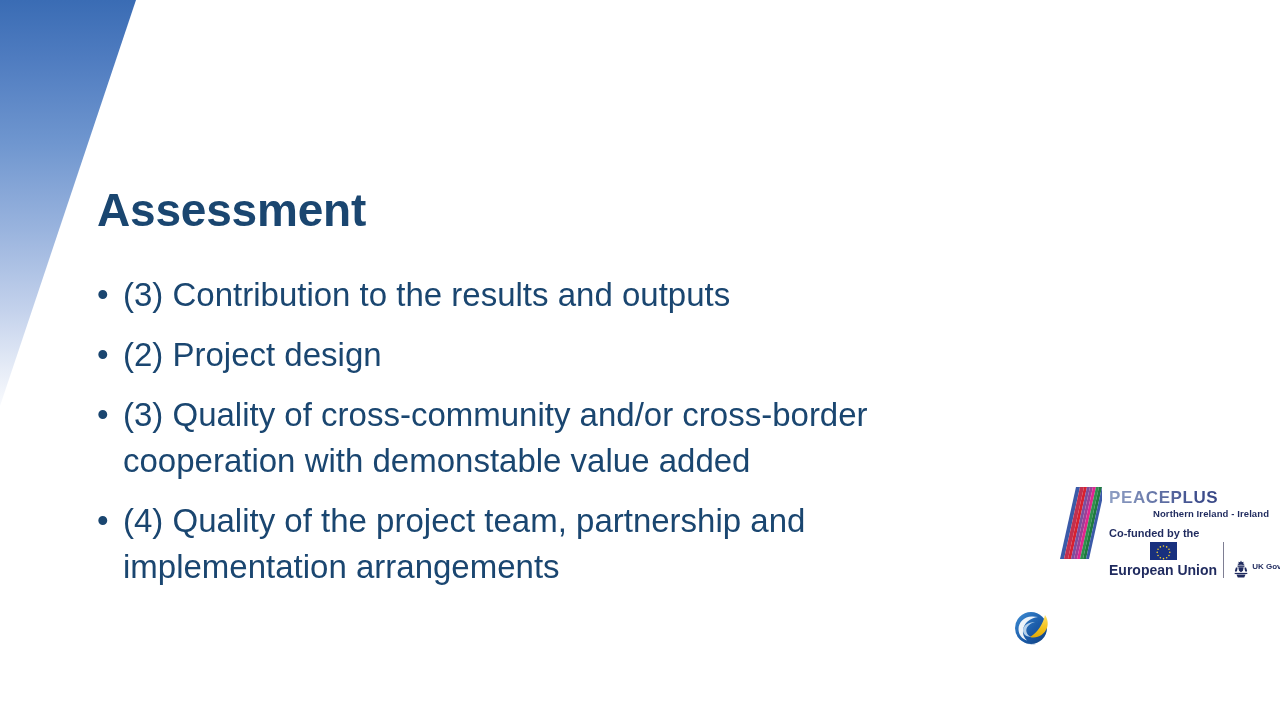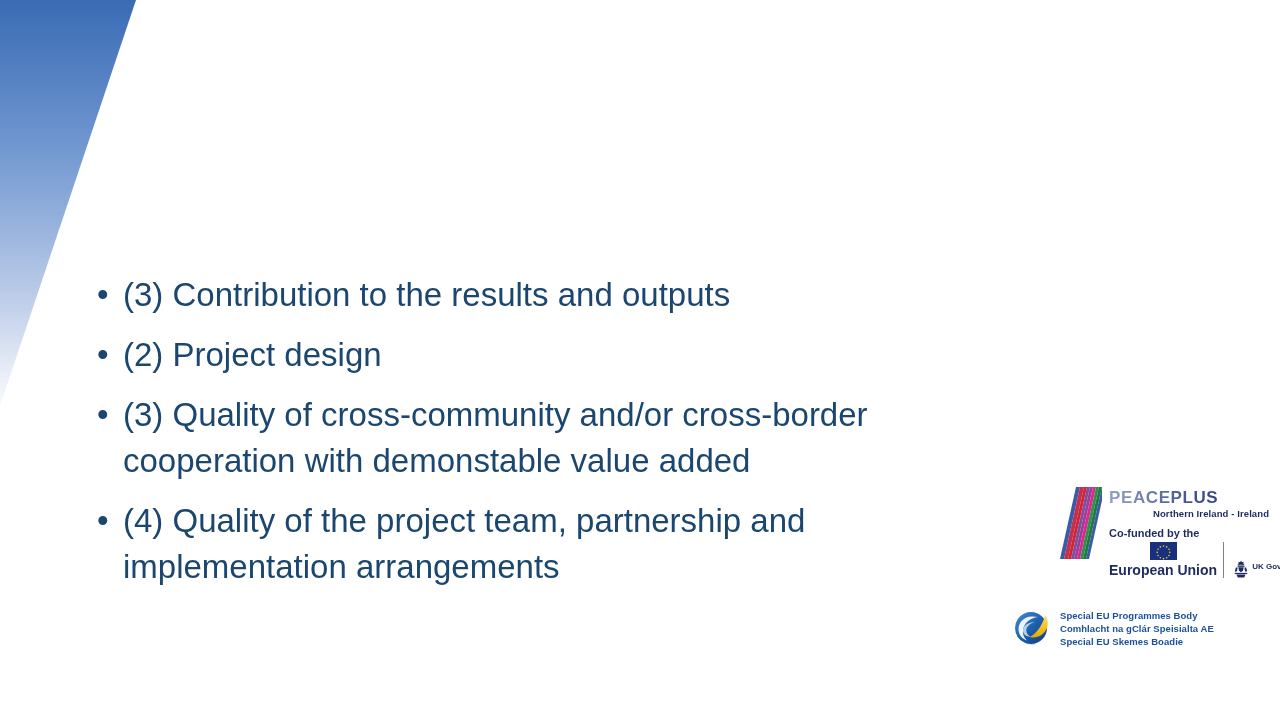--- a/index.html
+++ b/index.html
@@ -206,20 +206,21 @@
     white-space: nowrap;
   }
 </style>
 </head>
 <body>
 
 <div class="slide">
 
   <div class="deco-triangle"></div>
 
+  <h1 class="title">Assessment</h1>
 
   <ul class="bullets">
     <li class="bullet-item">
       <span class="bullet-dot">•</span>
       <span class="bullet-text">(3) Contribution to the results and outputs</span>
     </li>
     <li class="bullet-item">
       <span class="bullet-dot">•</span>
       <span class="bullet-text">(2) Project design</span>
     </li>
@@ -305,20 +306,15 @@
           <stop offset="60%" stop-color="#f2c018"></stop>
           <stop offset="100%" stop-color="#e0a808"></stop>
         </linearGradient>
       </defs>
       <circle cx="19" cy="20" r="16" fill="url(#seupbBlue)"></circle>
       <path d="M33 7 C31 16 26 24 18 29 C25 31 32 27 35 20 C36.5 15.5 35.6 10.6 33 7 Z" fill="url(#seupbYellow)"></path>
       <path d="M26 9 C18 10 12 15 11 22 C10.4 26 12 30 15 32.5 C10 31 6.5 26.5 6.5 21 C6.5 14 12.5 8.6 19.5 8.4 C21.8 8.3 24 8.5 26 9 Z" fill="#ffffff" opacity="0.92"></path>
       <path d="M23 14 C17 15.5 13.5 19.5 14.5 24 C15 26.3 16.8 28 19 28.6 C14.6 29 11 26.2 11 22.4 C11 17.8 16 14 23 14 Z" fill="#cfe3f5" opacity="0.85"></path>
       <path d="M9 31 C12.5 35.5 18.5 37.5 24 36 C19 37.6 13 36.2 9 31 Z" fill="#1b5ba8"></path>
     </svg>
-    <div class="seupb-lines">
-      <div>Special EU Programmes Body</div>
-      <div>Comhlacht na gClár Speisialta AE</div>
-      <div>Special EU Skemes Boadie</div>
-    </div>
   </div>
 
 </div>
 
 </body></html>

